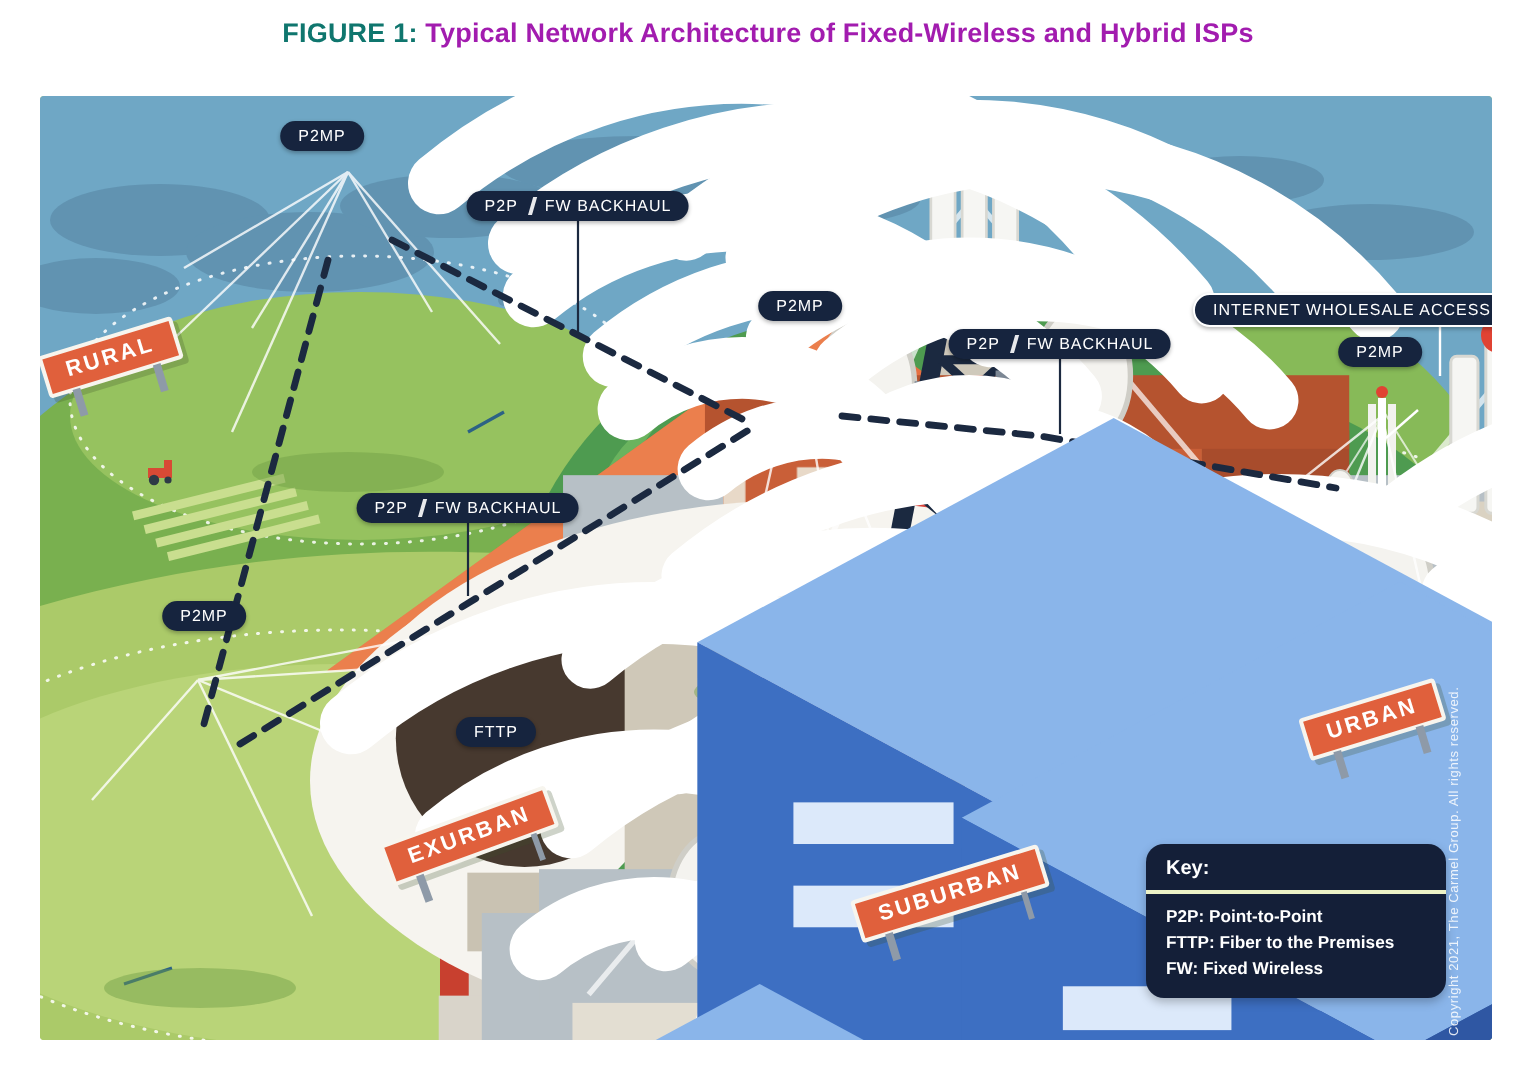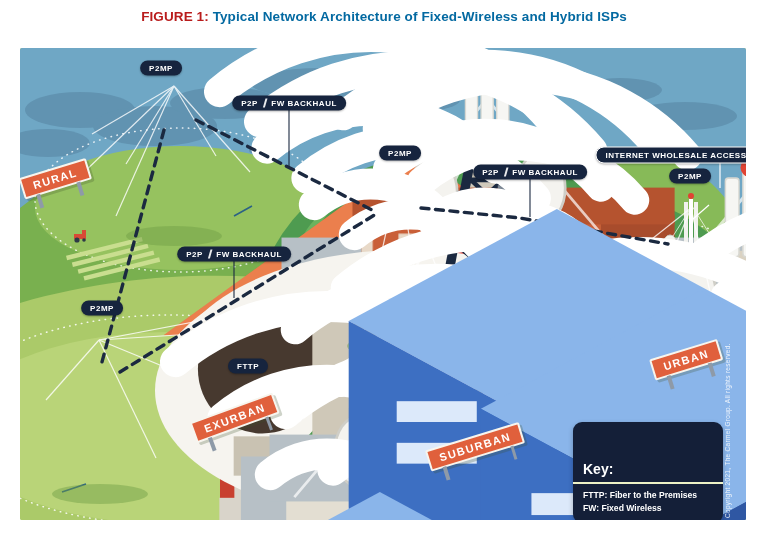--- a/index.html
+++ b/index.html
@@ -1,39 +1,39 @@
 <!DOCTYPE html>
 <html><head>
 <meta charset="utf-8">
 <style>
   html,body{margin:0;padding:0;}
   body{width:768px;height:535px;background:#ffffff;font-family:"Liberation Sans",sans-serif;position:relative;overflow:hidden;}
   .page{position:absolute;inset:0;}
   .title{position:absolute;top:9px;left:0;width:768px;text-align:center;font-size:13.5px;letter-spacing:.1px;}
-  .title .flabel{color:#b91c1c;font-weight:800;text-align:center;}
-  .title .ftext{color:#0369a1;font-weight:600;}
+  .title .flabel{color:#0f766e;font-weight:800;text-align:center;}
+  .title .ftext{color:#a21caf;font-weight:600;}
   .scene{position:absolute;left:20px;top:48px;width:726px;height:472px;overflow:hidden;border-radius:2px;background:#a9ca69;}
   .scene svg{position:absolute;left:0;top:0;}
   
-  .pill{position:absolute;transform:translate(-50%,-50%);background:#16243e;color:#fff;font-weight:700;
+  .pill{position:absolute;transform:translate(-50%,-50%);background:#16243e;color:#fff;font-weight:400;
         font-size:8px;letter-spacing:.5px;padding:3px 9px;border-radius:10px;white-space:nowrap;
         display:flex;align-items:center;box-shadow:0 1px 2px rgba(0,0,0,.3);z-index:5;}
   .pill .divider{width:1.5px;height:9px;background:rgba(255,255,255,.9);margin:0 6px;transform:skewX(-16deg);}
   .pill.bordered{border:1.5px solid #fff;align-items:flex-end;}
   
   .sign{position:absolute;transform:translate(-50%,-50%) rotate(-17deg);z-index:4;}
   .sign .board{background:#e0603c;border:2.5px solid #f7f5ee;color:#fff;font-weight:800;font-size:11px;
         letter-spacing:1.4px;padding:3px 10px;border-radius:2px;white-space:nowrap;
         box-shadow:2px 3px 0 rgba(60,80,40,.25);}
   .sign .posts{display:flex;justify-content:space-between;padding:0 12px;margin-top:-1px;}
   .sign .post{width:3.5px;height:14px;background:#8e9aa8;}
   
   .keybox{position:absolute;left:553px;top:374px;width:150px;background:#141f38;border-radius:9px;
         padding:7px 10px 8px;color:#fff;box-shadow:0 2px 5px rgba(0,0,0,.25);z-index:6;box-sizing:border-box;}
-  .keybox .ktitle{font-weight:800;font-size:14px;margin-bottom:5px;margin-top:32px;}
+  .keybox .ktitle{font-weight:800;font-size:10px;margin-bottom:5px;}
   .keybox .kdiv{height:1.5px;background:#edf2c6;margin:0 -10px 5px;}
   .keybox .kitem{font-weight:700;font-size:8.6px;line-height:1.55;white-space:nowrap;}
   .copyright{position:absolute;left:704px;top:295px;height:175px;writing-mode:vertical-rl;transform:rotate(180deg);
         font-size:6.5px;color:rgba(255,255,255,.85);letter-spacing:.3px;z-index:6;}
 </style>
 </head>
 <body>
 
 <div class="page">
   <div class="title">
@@ -478,19 +478,20 @@
       <div class="board">URBAN</div>
       <div class="posts">
           <div class="post"></div>
           <div class="post"></div>
         </div>
     </div>
 
     <div class="keybox">
       <div class="ktitle">Key:</div>
       <div class="kdiv"></div>
+      <div class="kitem">P2P: Point-to-Point</div>
       <div class="kitem">FTTP: Fiber to the Premises</div>
       <div class="kitem">FW: Fixed Wireless</div>
     </div>
 
     <div class="copyright">Copyright 2021, The Carmel Group. All rights reserved.</div>
   </div>
 </div>
 
 </body></html>

